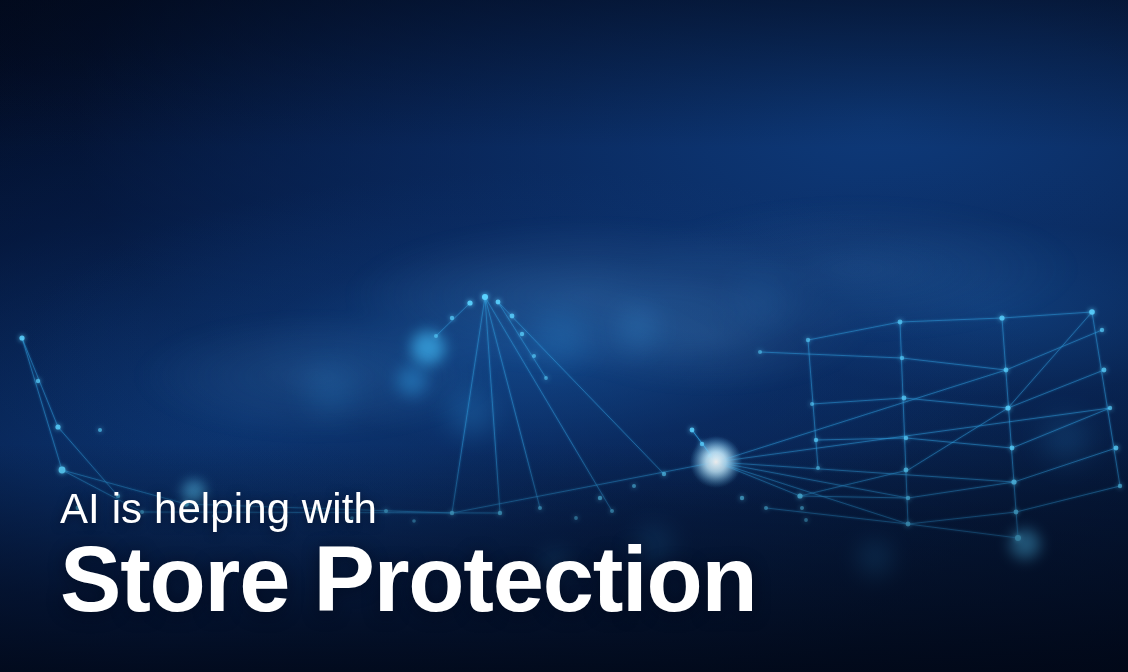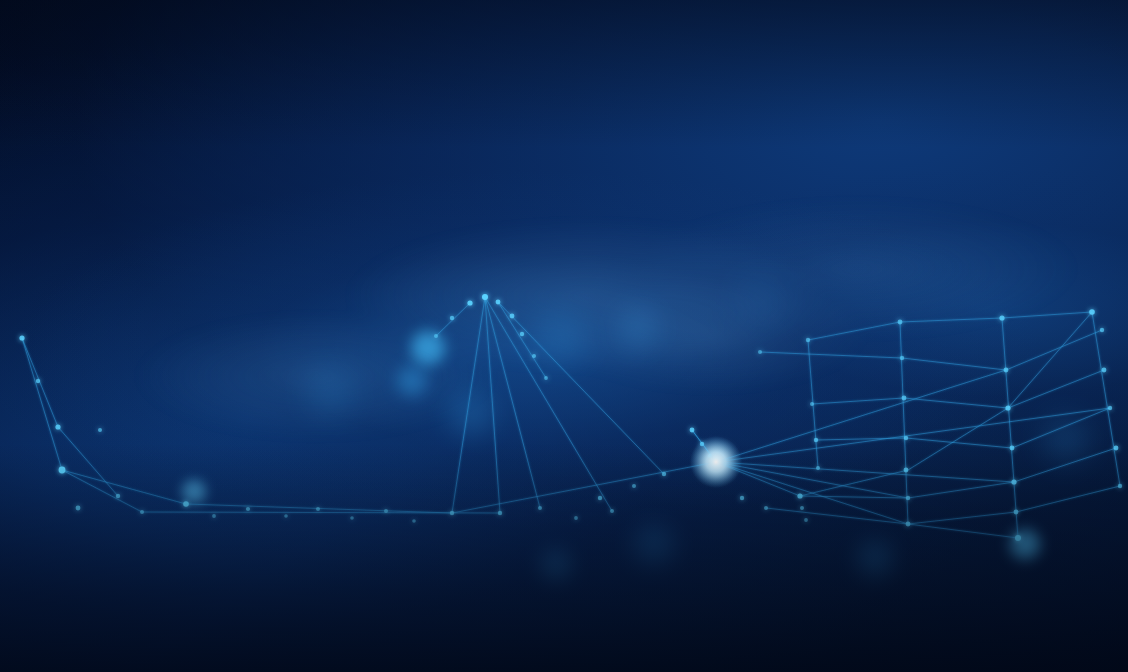--- a/index.html
+++ b/index.html
@@ -287,14 +287,18 @@
         <circle cx="1104" cy="370" r="2.4" fill="#5ad2ff" fill-opacity="0.74"></circle>
         <circle cx="1110" cy="408" r="2.2" fill="#5ad2ff" fill-opacity="0.68"></circle>
         <circle cx="1116" cy="448" r="2.4" fill="#5ad2ff" fill-opacity="0.76"></circle>
         <circle cx="1120" cy="486" r="2.2" fill="#5ad2ff" fill-opacity="0.7"></circle>
       </g>
     <circle id="hot-node" cx="716" cy="462" r="26" fill="url(#hot-core)"></circle>
   </svg>
 
   <div class="bg-layer" id="bg-vignette"></div>
 
+  <div id="copy-block">
+    <p id="eyebrow">AI is helping with</p>
+    <h1 id="headline">Store Protection</h1>
+  </div>
 
 </div>
 
 </body></html>

